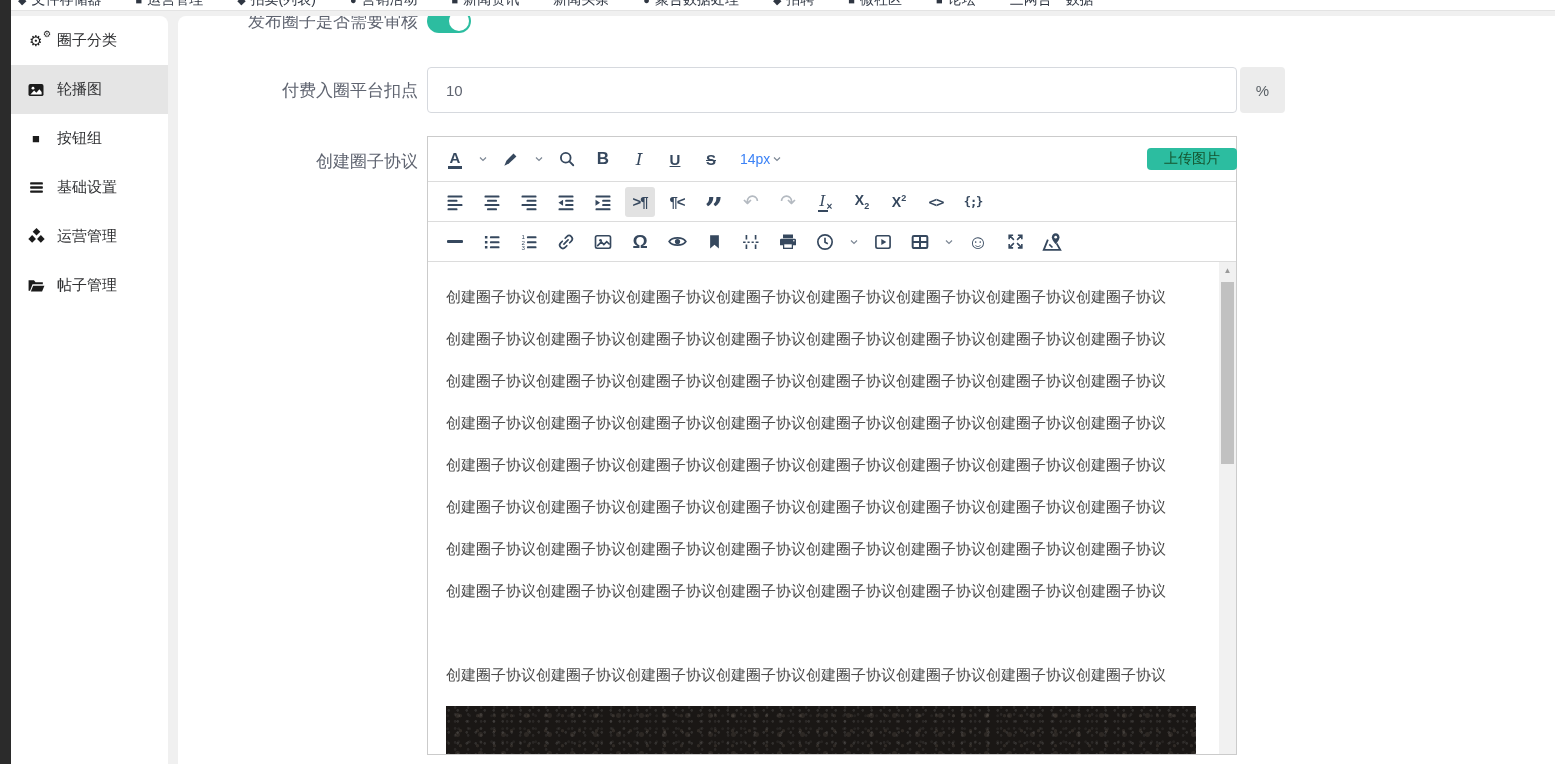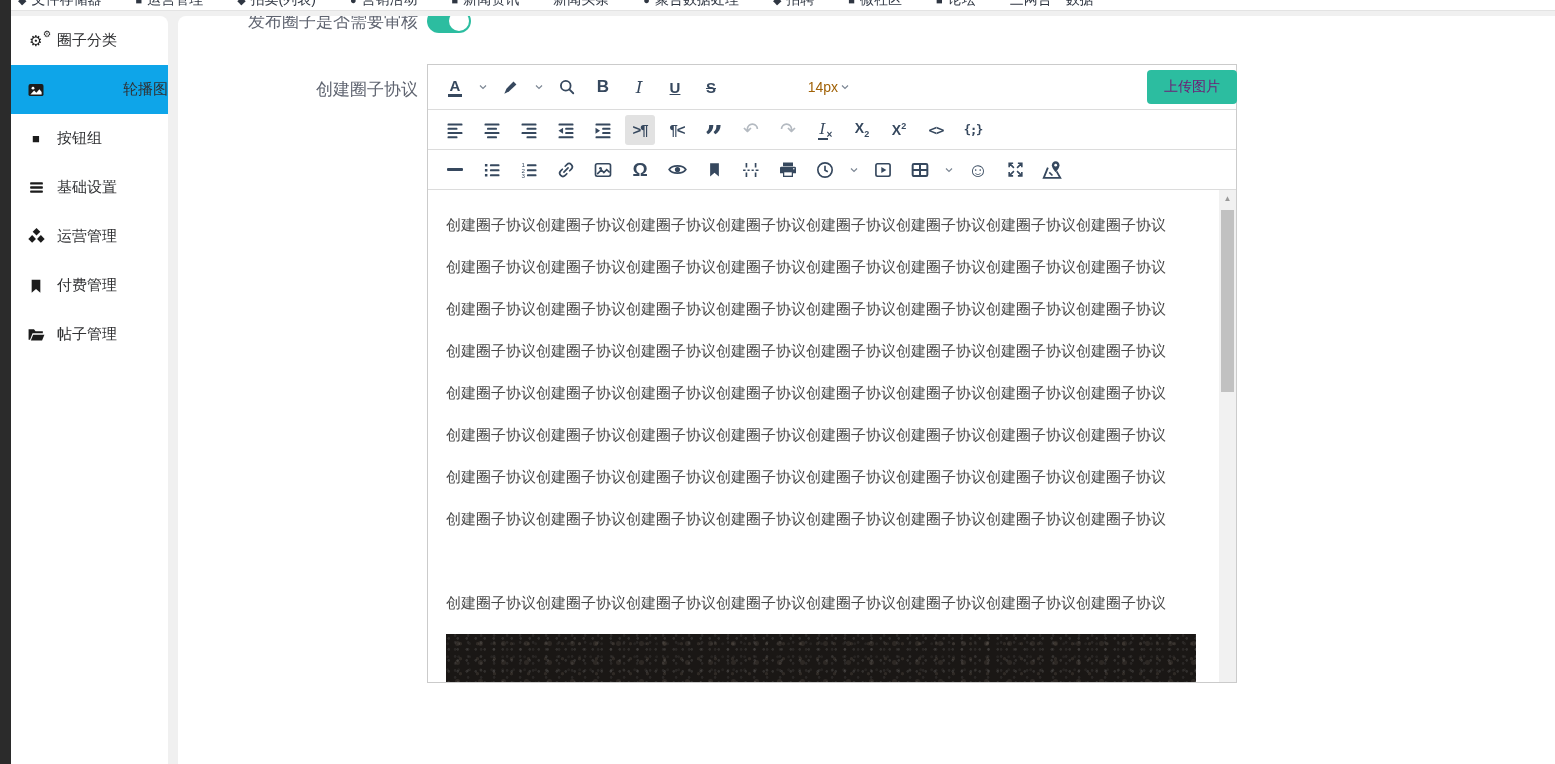--- a/index.html
+++ b/index.html
@@ -15,21 +15,21 @@
   .nav-item{display:flex;align-items:center;gap:5px;font-size:14px;color:#2f3642;white-space:nowrap;cursor:pointer;}
   .nav-ico{font-size:11px;color:#2f3642;}
 
   .dark-strip{position:absolute;left:0;top:0;width:11px;height:764px;background:#2b2b2b;z-index:4;}
 
   
   .sidebar{position:absolute;left:11px;top:16px;width:157px;bottom:0;background:#fff;
            border-radius:0 8px 0 0;z-index:2;}
   .side-item{height:49px;display:flex;align-items:center;gap:11px;padding-left:15px;
              font-size:15px;color:#303133;cursor:pointer;}
-  .side-item.active{background:#0ea5e9;justify-content:space-between;}
+  .side-item.active{background:#e5e5e5;}
   .sicon{width:20px;display:flex;justify-content:center;align-items:center;color:#1c1c1c;flex-shrink:0;}
   .sicon svg{display:block;}
   .cog2{position:relative;font-size:15px;line-height:1;}
   .cog2 .cog-small{position:absolute;font-size:9px;right:-5px;top:-3px;}
   .glyph13{font-size:13px;line-height:1;}
 
   
   .content{position:absolute;left:178px;top:16px;right:0;bottom:0;background:#fff;
            border-radius:8px 0 0 0;overflow:hidden;z-index:2;}
   .form-row{display:flex;}
@@ -54,24 +54,24 @@
   .tb.r1{height:45px;padding-right:0;}
   .tb.r2{height:40px;gap:7px;}
   .tb.r3{height:40px;gap:7px;}
   .tbtn{width:30px;height:30px;display:flex;align-items:center;justify-content:center;
         color:#36485e;flex-shrink:0;cursor:pointer;border-radius:3px;}
   .tbtn svg{display:block;}
   .tbtn.active{background:#e2e2e2;}
   .tbtn.disabled{color:#b4bac1;cursor:default;}
   .chev{width:14px;height:30px;display:flex;align-items:center;justify-content:center;
         color:#7c8794;cursor:pointer;flex-shrink:0;}
-  .size-sel{width:124px;height:30px;display:flex;align-items:center;justify-content:flex-end;
-            padding:0 4px 0 8px;color:#a16207;font-size:14px;cursor:pointer;flex-shrink:0;}
-  .upload{margin-left:auto;margin-right:-1px;height:34px;padding:0 17px;background:#2cbda0;
-          color:#701a75;font-size:14px;border:none;border-radius:4px;cursor:pointer;font-family:inherit;}
+  .size-sel{width:124px;height:30px;display:flex;align-items:center;justify-content:flex-start;
+            padding:0 4px 0 8px;color:#3b82f6;font-size:14px;cursor:pointer;flex-shrink:0;}
+  .upload{margin-left:auto;margin-right:-1px;height:22px;padding:0 17px;background:#2cbda0;
+          color:#14532d;font-size:14px;border:none;border-radius:4px;cursor:pointer;font-family:inherit;}
 
   
   .fa-A{font-size:15px;font-weight:700;line-height:1;border-bottom:3px solid currentColor;padding:0 2px 1px;}
   .bB{font-size:17px;font-weight:800;}
   .bI{font-family:"DejaVu Serif",serif;font-style:italic;font-size:17px;}
   .bU{font-size:15px;font-weight:600;text-decoration:underline;}
   .bS{font-size:15px;font-weight:600;text-decoration:line-through;}
   .ptxt{font-weight:700;font-size:15px;letter-spacing:-1px;}
   .qq{font-family:"DejaVu Serif",serif;font-weight:bold;font-size:32px;line-height:0;position:relative;top:7px;}
   .arr{font-size:19px;line-height:1;}
@@ -189,46 +189,45 @@
         <svg width="19" height="19" viewBox="0 0 24 24" fill="currentColor">
             <rect x="8.6" y="2.6" width="6.8" height="6.8" transform="rotate(45 12 6)"></rect>
             <rect x="3.1" y="11.6" width="6.8" height="6.8" transform="rotate(45 6.5 15)"></rect>
             <rect x="14.1" y="11.6" width="6.8" height="6.8" transform="rotate(45 17.5 15)"></rect>
           </svg>
       </span>
       <span>运营管理</span>
     </div>
     <div class="side-item">
       <span class="sicon">
-        <svg width="16" height="16" viewBox="0 0 24 24" fill="currentColor">
-            <path d="M5.5 2.5h13V22l-6.5-5.4L5.5 22z"></path>
-          </svg>
-      </span>
-      <span>付费管理</span>
-    </div>
-    <div class="side-item">
-      <span class="sicon">
         <svg width="19" height="19" viewBox="0 0 24 24" fill="currentColor">
             <path d="M2 18.5V5.5h6.8l2 2.5H20v2.5H7l-3.2 8z"></path>
             <path d="M4.8 19.5l3-7.2H22l-3 7.2z"></path>
           </svg>
       </span>
       <span>帖子管理</span>
     </div>
   </aside>
 
   <main class="content">
 
     <div class="form-row row-toggle">
       <label class="flabel">发布圈子是否需要审核</label>
       <div class="toggle">
         <div class="knob"></div>
       </div>
     </div>
 
+    <div class="form-row row-deduction">
+      <label class="flabel">付费入圈平台扣点</label>
+      <div class="fctrl">
+        <input class="deduction" value="10" style="">
+        <span class="addon">%</span>
+      </div>
+    </div>
 
     <div class="form-row row-editor">
       <label class="flabel">创建圈子协议</label>
       <div class="editor">
 
         <div class="tb r1">
           <div class="tbtn">
               <span class="fa-A">A</span>
             </div>
           <div class="chev">

